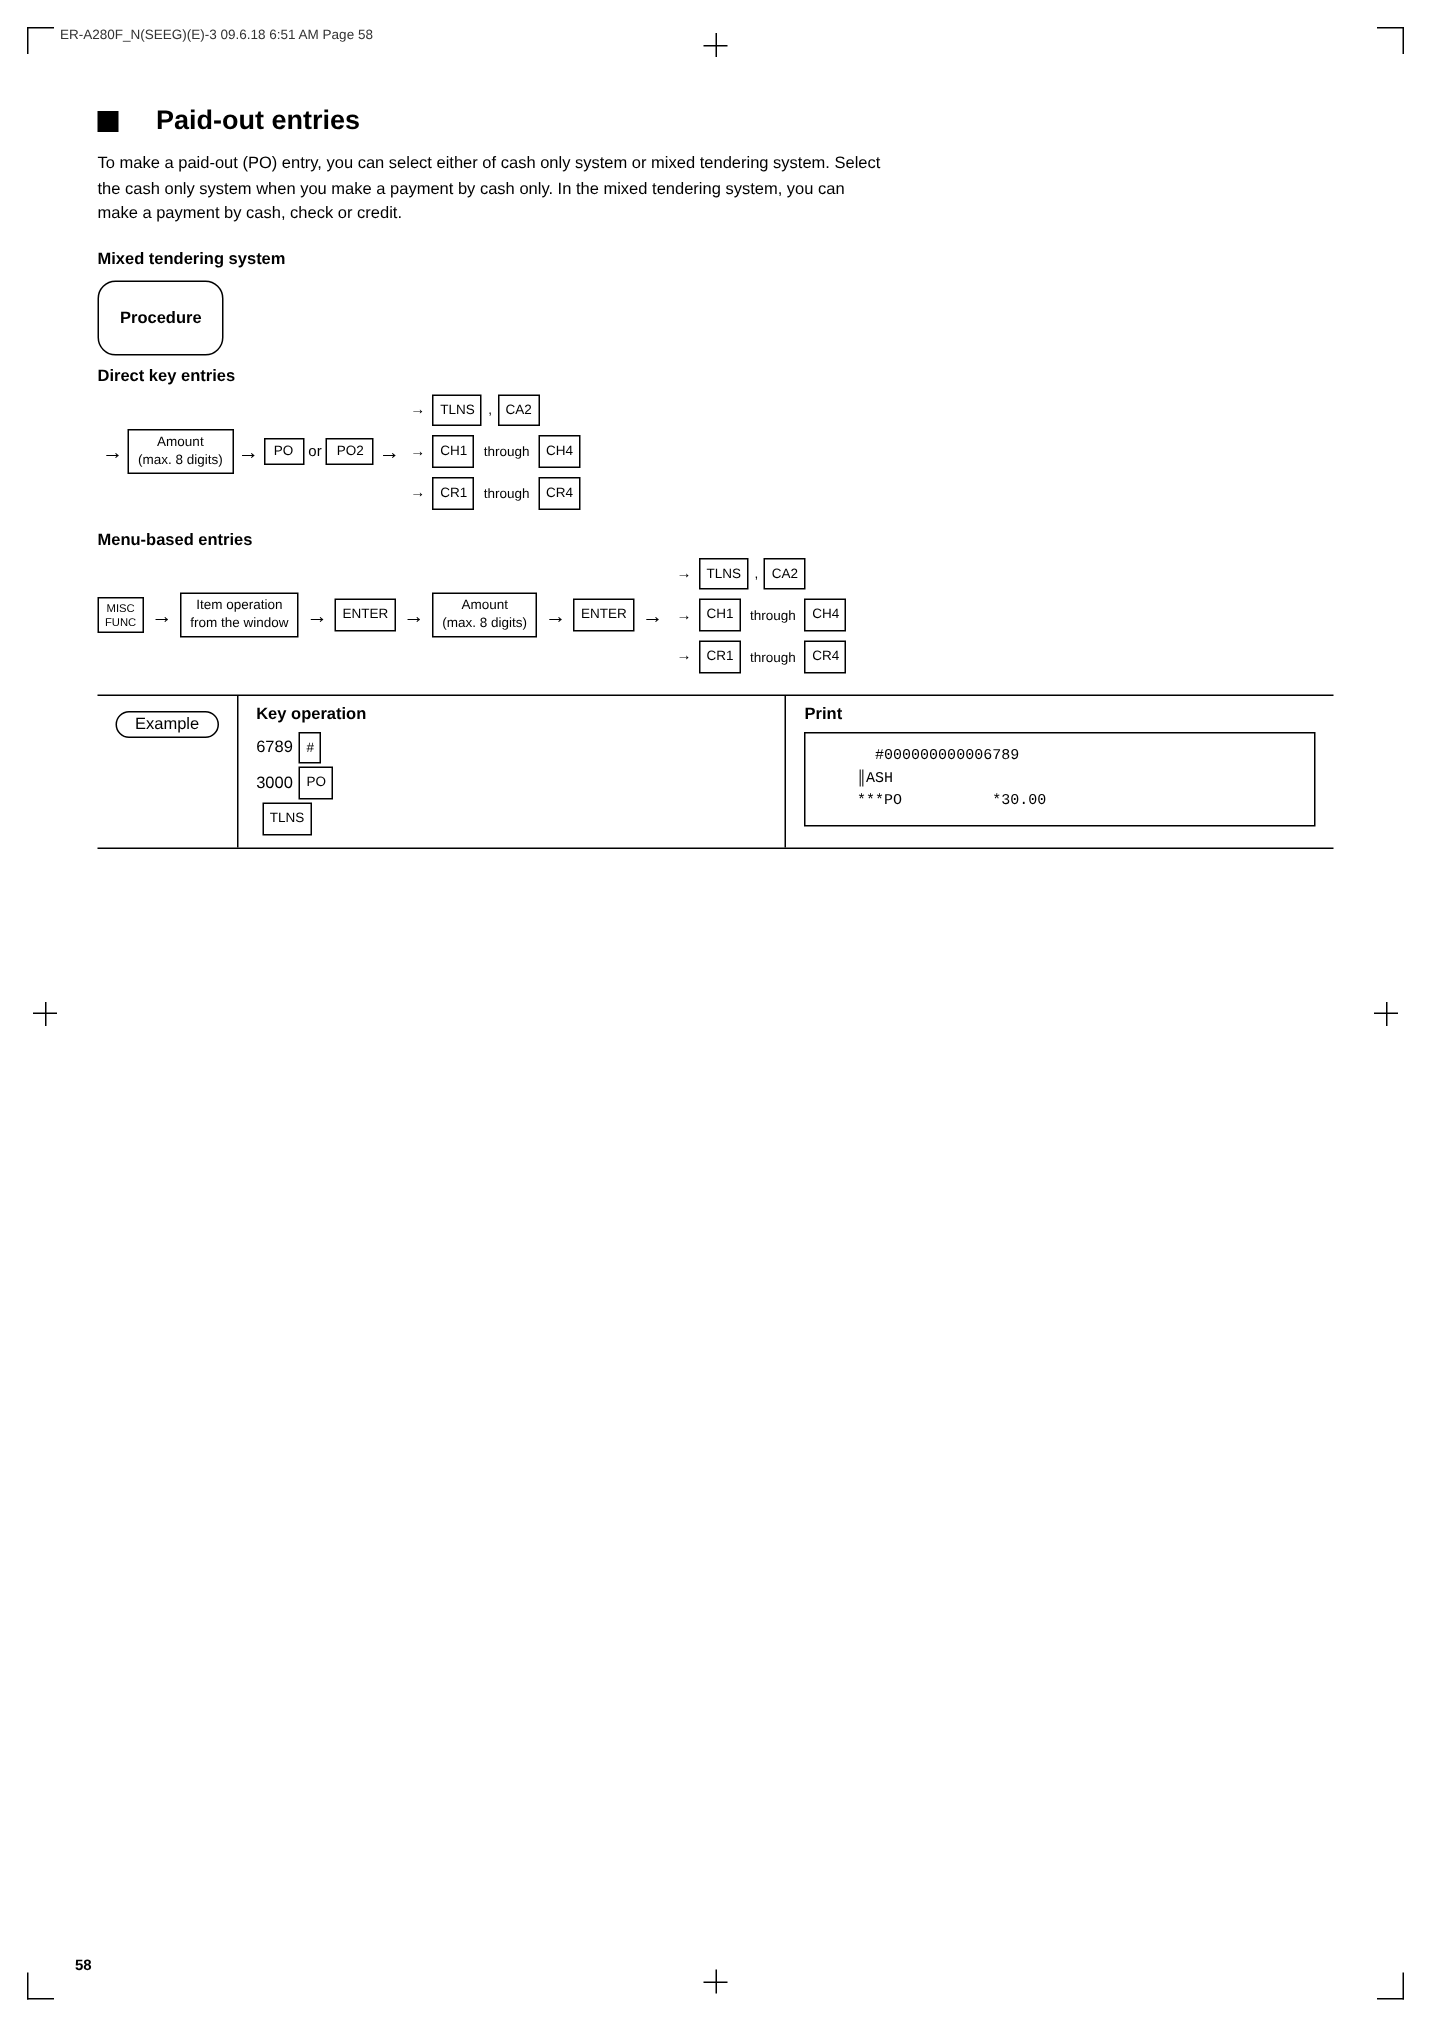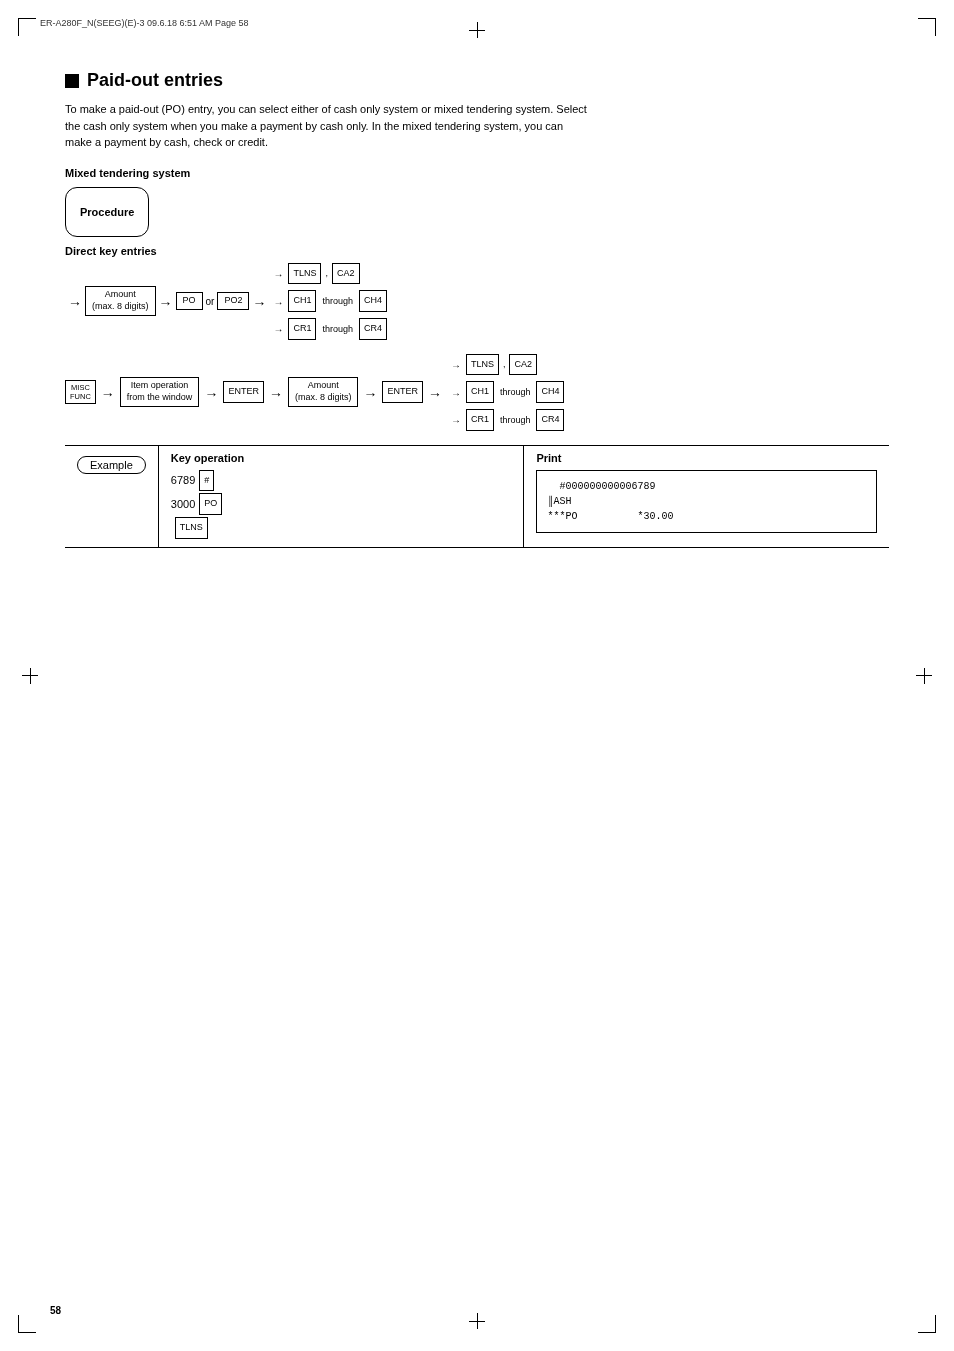--- a/index.html
+++ b/index.html
@@ -64,21 +64,21 @@
       left: 65px;
       right: 65px;
     }
 
     
     .page-title {
       font-size: 18px;
       font-weight: bold;
       display: flex;
       align-items: center;
-      gap: 8px;
+      gap: 25px;
       margin-bottom: 10px;
       text-align: center;
     }
     .title-square {
       width: 14px;
       height: 14px;
       background: #000;
       flex-shrink: 0;
     }
 
@@ -210,20 +210,21 @@
       font-size: 10px;
       font-family: 'Courier New', monospace;
       line-height: 1.5;
       min-width: 200px;
     }
 
     .print-line {
       font-family: 'Courier New', monospace;
       font-size: 10px;
       white-space: pre;
+      margin-left: 24px;
     }
 
     
     .page-number {
       position: absolute;
       bottom: 35px;
       left: 50px;
       font-size: 10px;
       font-weight: bold;
     }
@@ -329,20 +330,21 @@
       <div class="branch-item">
         <span style="font-size:10px; margin-right:2px;">→</span>
         <div class="key-box">CR1</div>
         <span style="font-size:9px; margin:0 3px;">through</span>
         <div class="key-box">CR4</div>
       </div>
     </div>
   </div>
 
   
+  <div class="sub-heading">Menu-based entries</div>
 
   
   <div class="flow-row-wrapper" style="flex-wrap:nowrap; gap:2px;">
 
     <div class="misc-box">
       <div>MISC</div>
       <div>FUNC</div>
     </div>
 
     <span class="flow-arrow">→</span>

